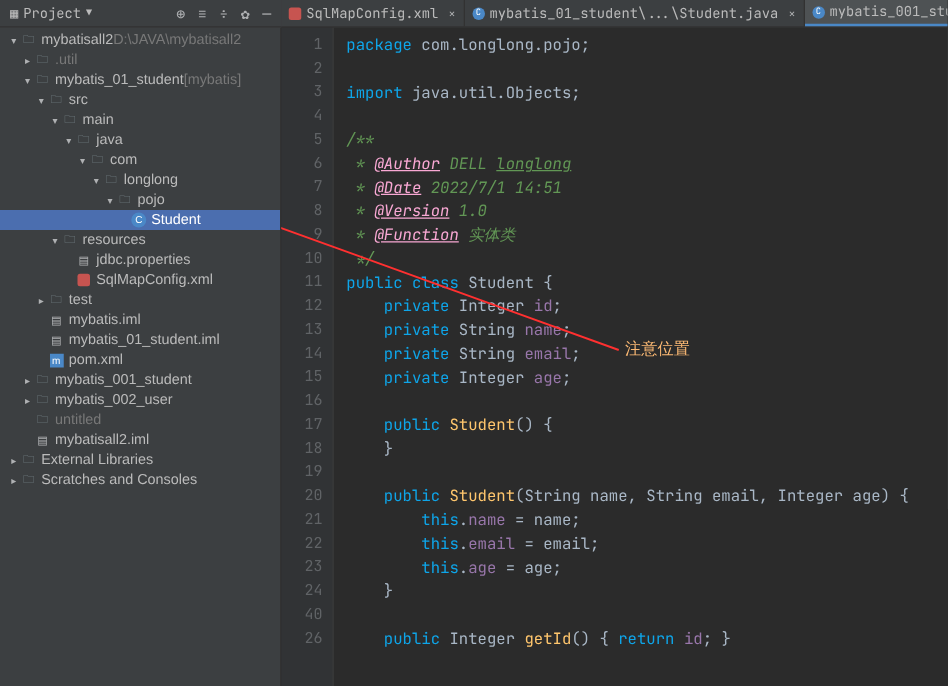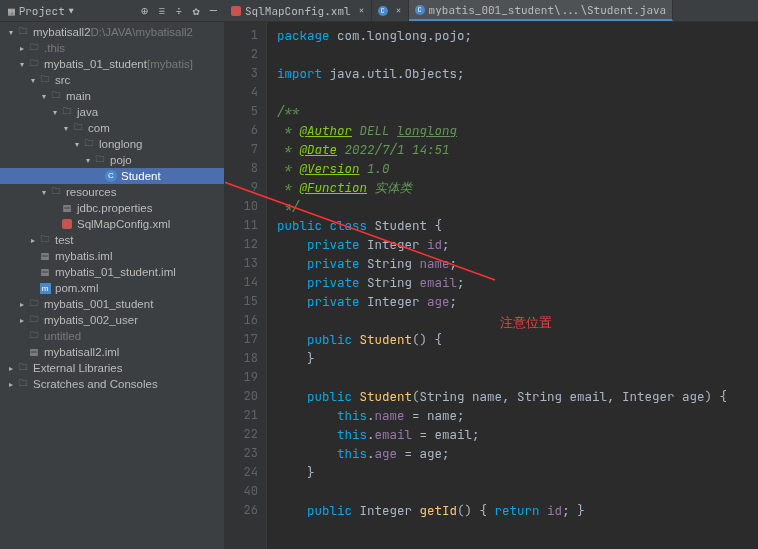--- a/index.html
+++ b/index.html
@@ -117,47 +117,47 @@
     padding: 4px 0 4px 10px;
     font-size: 12.5px;
     line-height: 19px;
     color: #a9b7c6;
     white-space: pre;
     position: relative;
     flex:1;
   }
   .k  { color: #0ea5e9; }
   .doc{ color: #629755; font-style: italic;}
-  .tag{ color: #84cc16; font-style: italic; text-decoration: underline;}
+  .tag{ color: #f9a8d4; font-style: italic; text-decoration: underline;}
   .fn { color: #ffc66d; }
   .fd { color: #9876aa; text-align: center; }
   .ty { color: #a9b7c6; }
   .note {
     position: absolute;
-    color: #ef4444;
+    color: #fdba74;
     font-size: 13px;
     font-family: "Microsoft YaHei", sans-serif;
-    margin-top: 44px;
   }
   svg.arrow {
     position: absolute;
     pointer-events: none;
   }
 </style>
 </head>
 <body>
 
 <div class="tabs" id="tabs">
     <div class="tab">
       <span class="icon-xml"></span>
       <span>SqlMapConfig.xml</span>
       <span class="x">×</span>
     </div>
     <div class="tab">
       <span class="icon-java">C</span>
+      <span>mybatis_01_student\...\Student.java</span>
       <span class="x">×</span>
     </div>
     <div class="tab active">
       <span class="icon-java">C</span>
       <span>mybatis_001_student\...\Student.java</span>
     </div>
   </div>
 
 <div class="top-bar" style="width:225px; position:absolute; top:0; left:0;">
   <div class="project-label">
@@ -178,21 +178,21 @@
   <div class="sidebar" id="tree">
       <div class="tree-item" style="padding-left: 6px;">
         <span class="tree-arrow">▾</span>
         <span class="tree-icon fi-folder">🗀</span>
         <span>mybatisall2</span>
         <span class="dim">  D:\JAVA\mybatisall2</span>
       </div>
       <div class="tree-item" style="padding-left: 17px;">
         <span class="tree-arrow">▸</span>
         <span class="tree-icon fi-folder">🗀</span>
-        <span class="dim">.this</span>
+        <span class="dim">.util</span>
       </div>
       <div class="tree-item" style="padding-left: 17px;">
         <span class="tree-arrow">▾</span>
         <span class="tree-icon fi-folder">🗀</span>
         <span>mybatis_01_student</span>
         <span class="bracket"> [mybatis]</span>
       </div>
       <div class="tree-item" style="padding-left: 28px;">
         <span class="tree-arrow">▾</span>
         <span class="tree-icon fi-folder">🗀</span>

